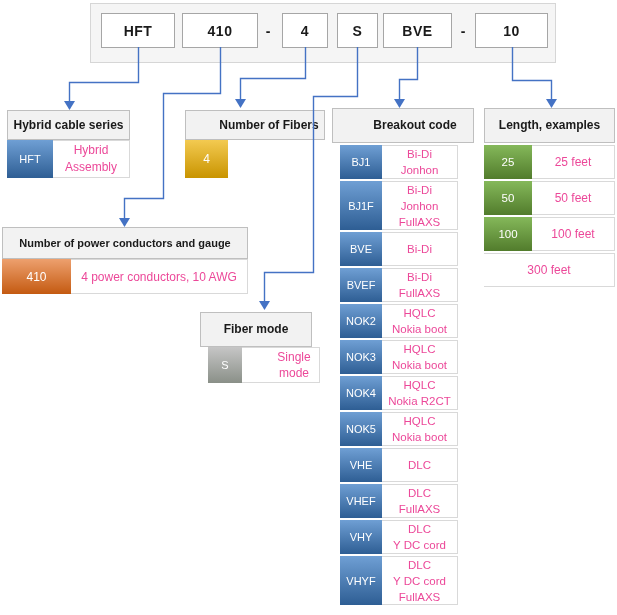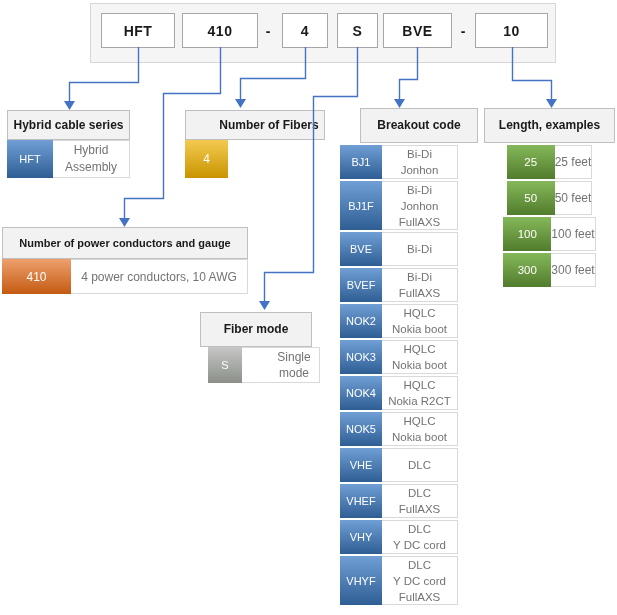--- a/index.html
+++ b/index.html
@@ -26,21 +26,21 @@
     position:absolute;background:#f2f2f2;border:1px solid #bfbfbf;
     display:flex;align-items:center;justify-content:center;text-align:center;
     font-weight:bold;font-size:12px;line-height:13px;
   }
   .hdr.nowrap{white-space:nowrap;font-size:11px;}
   .row{position:absolute;display:flex;}
   .cell{display:flex;align-items:center;justify-content:center;text-align:center;}
   .code-cell{color:#ffffff;font-size:11px;flex:0 0 auto;}
   .desc-cell{
     flex:1 1 auto;background:#ffffff;border:1px solid #d9d9d9;border-left:none;
-    font-size:11.5px;line-height:16px;white-space:pre-line;color:#737373;
+    font-size:11.5px;line-height:16px;white-space:pre-line;color:#ec4899;
   }
   .fill-blue  {background:linear-gradient(to bottom,#6f9fd4,#2e5e94);}
   .fill-orange{background:linear-gradient(to bottom,#eda06e,#c45a11);}
   .fill-gold  {background:linear-gradient(to bottom,#f3ca51,#c99400);}
   .fill-gray  {background:linear-gradient(to bottom,#c6c6c6,#8a9088);}
   .fill-green {background:linear-gradient(to bottom,#85b85a,#527c2c);}
   
   .list-col{position:absolute;display:flex;flex-direction:column;}
   .list-row{display:flex;height:34px;margin-bottom:2px;}
   .list-row.tall{height:49px;}
@@ -87,21 +87,21 @@
     <div class="cell code-cell fill-orange" style="width:69px;font-size:12px;">410</div>
     <div class="cell desc-cell" style="font-size:12px;">4 power conductors, 10 AWG</div>
   </div>
 
   <div class="hdr" style="left:200px;top:312px;width:110px;height:33px;">Fiber mode</div>
   <div class="row" style="left:208px;top:347px;width:112px;height:36px;">
     <div class="cell code-cell fill-gray" style="width:34px;">S</div>
     <div class="cell desc-cell" style="font-size:12px;padding-left:27px;">Single mode</div>
   </div>
 
-  <div class="hdr" style="left:360px;top:108px;width:116px;height:33px;">Breakout code</div>
+  <div class="hdr" style="left:332px;top:108px;width:116px;height:33px;padding-left:24px;">Breakout code</div>
   <div class="list-col breakout-col" style="left:340px;top:145px;width:118px;">
     <div class="list-row">
       <div class="cell code-cell fill-blue">BJ1</div>
       <div class="cell desc-cell">Bi-Di
 Jonhon</div>
     </div>
     <div class="list-row tall">
       <div class="cell code-cell fill-blue">BJ1F</div>
       <div class="cell desc-cell">Bi-Di
 Jonhon
@@ -152,35 +152,34 @@
     </div>
     <div class="list-row tall">
       <div class="cell code-cell fill-blue">VHYF</div>
       <div class="cell desc-cell">DLC
 Y DC cord
 FullAXS</div>
     </div>
   </div>
 
   <div class="hdr" style="left:484px;top:108px;width:129px;height:33px;">Length, examples</div>
-  <div class="list-col length-col" style="left:484px;top:145px;width:131px;align-items:center;">
+  <div class="list-col length-col" style="left:484px;top:145px;width:131px;">
     <div class="list-row">
       <div class="cell code-cell fill-green">25</div>
       <div class="cell desc-cell">25 feet</div>
     </div>
     <div class="list-row">
       <div class="cell code-cell fill-green">50</div>
       <div class="cell desc-cell">50 feet</div>
     </div>
     <div class="list-row">
       <div class="cell code-cell fill-green">100</div>
       <div class="cell desc-cell">100 feet</div>
     </div>
     <div class="list-row">
-      <div class="cell code-cell fill-green">300</div>
       <div class="cell desc-cell">300 feet</div>
     </div>
   </div>
 
   <svg class="connectors" width="617" height="615" viewBox="0 0 617 615">
     <g>
       <path d="M138.5,47 V82.5 H69.5 V101"></path>
       <polygon points="64,101 75,101 69.5,110"></polygon>
     </g>
     <g>

